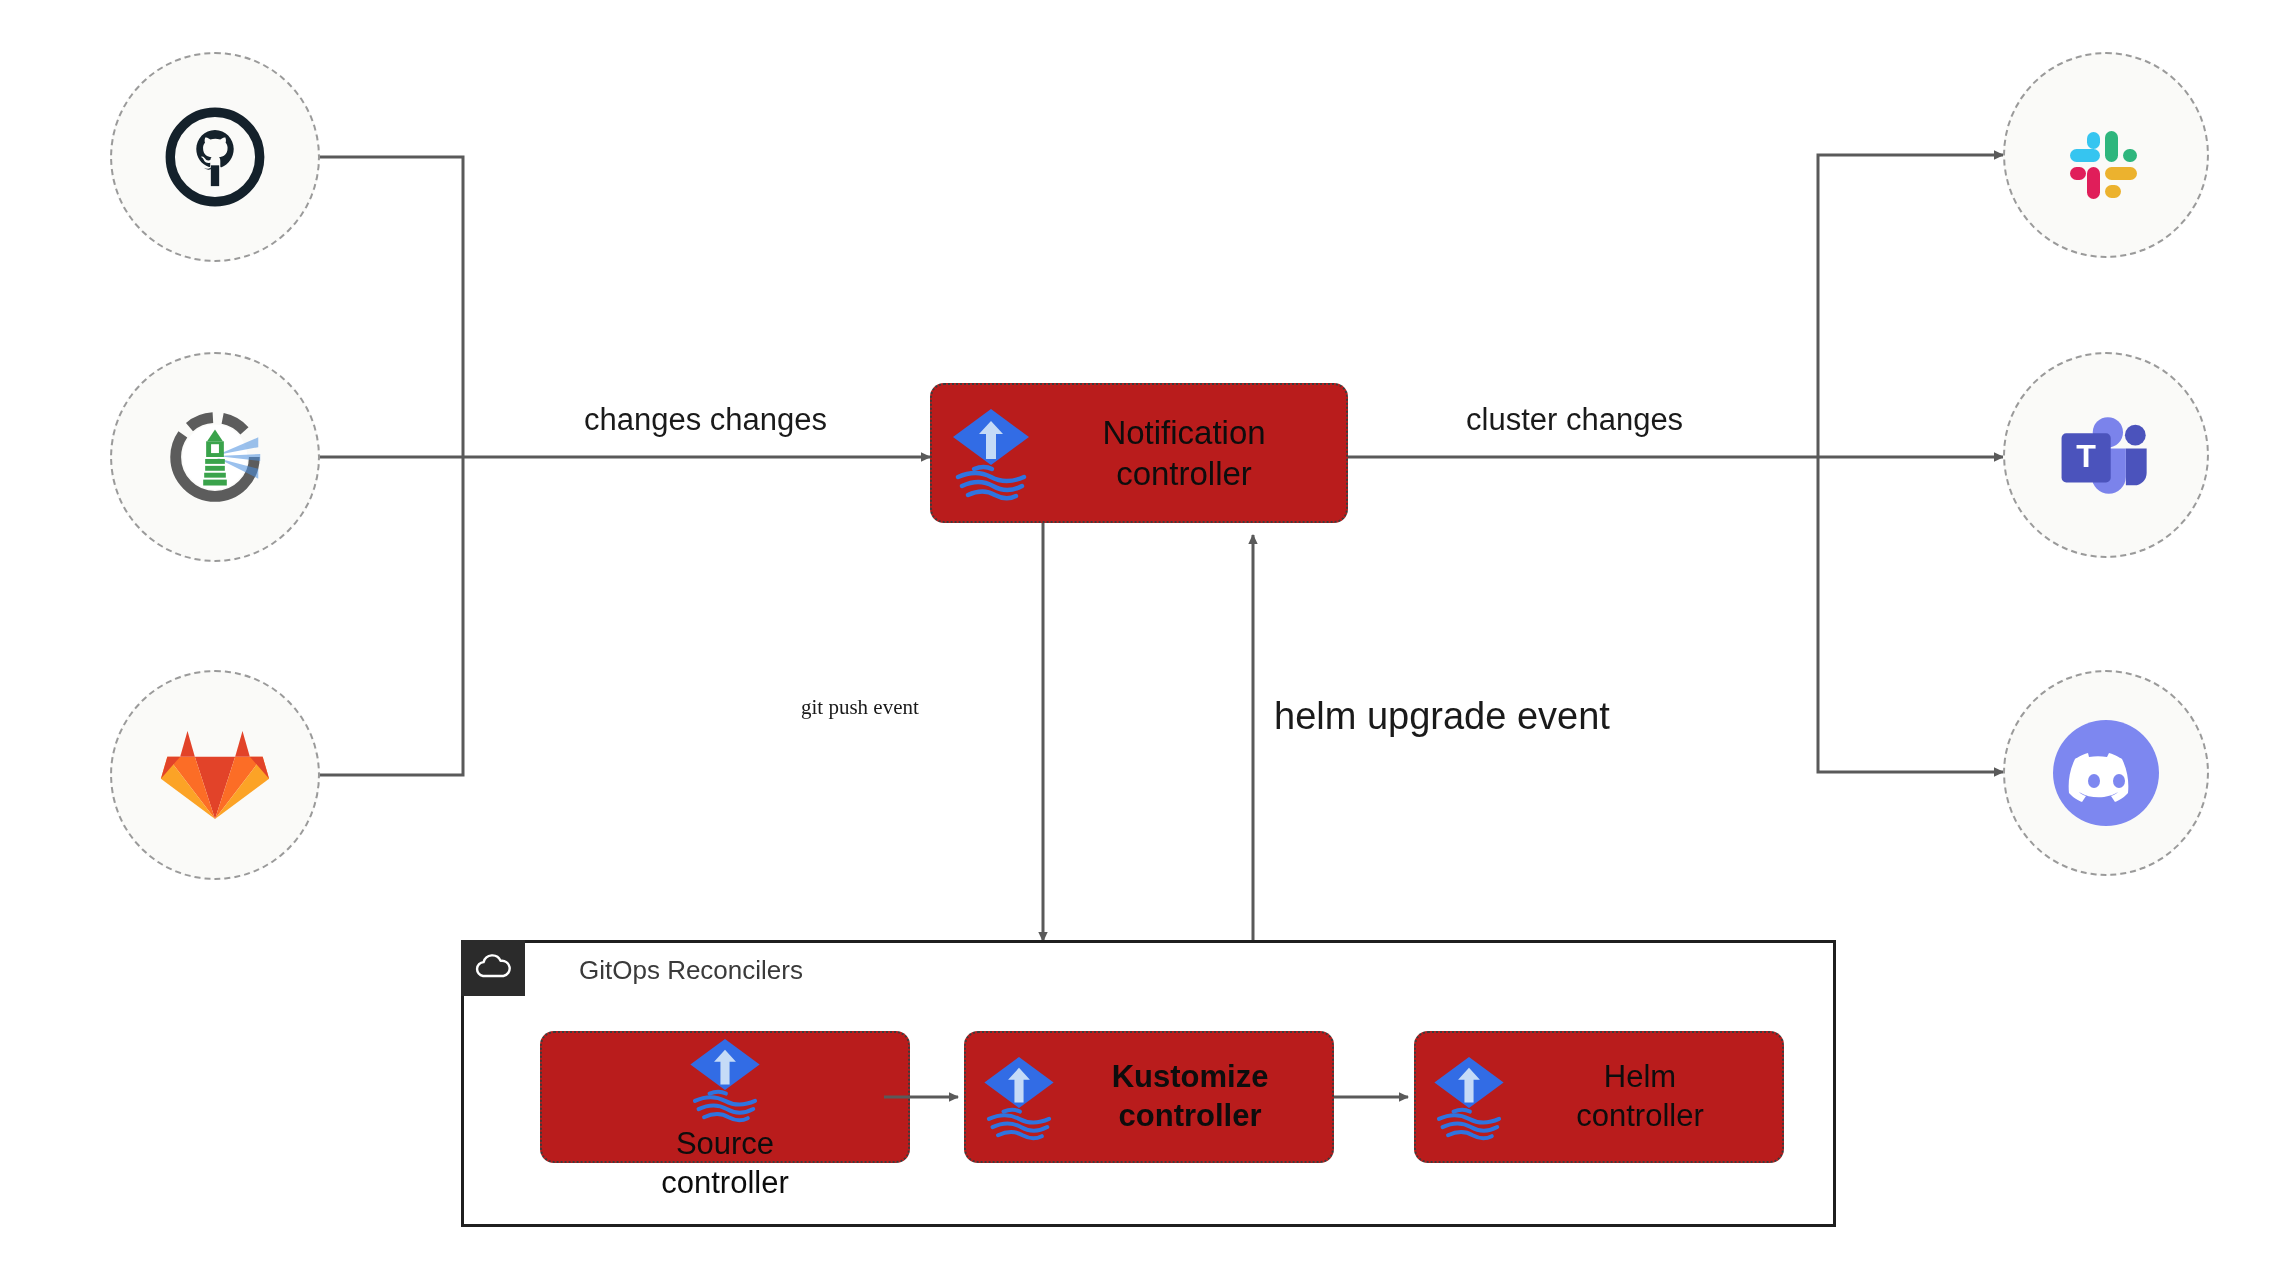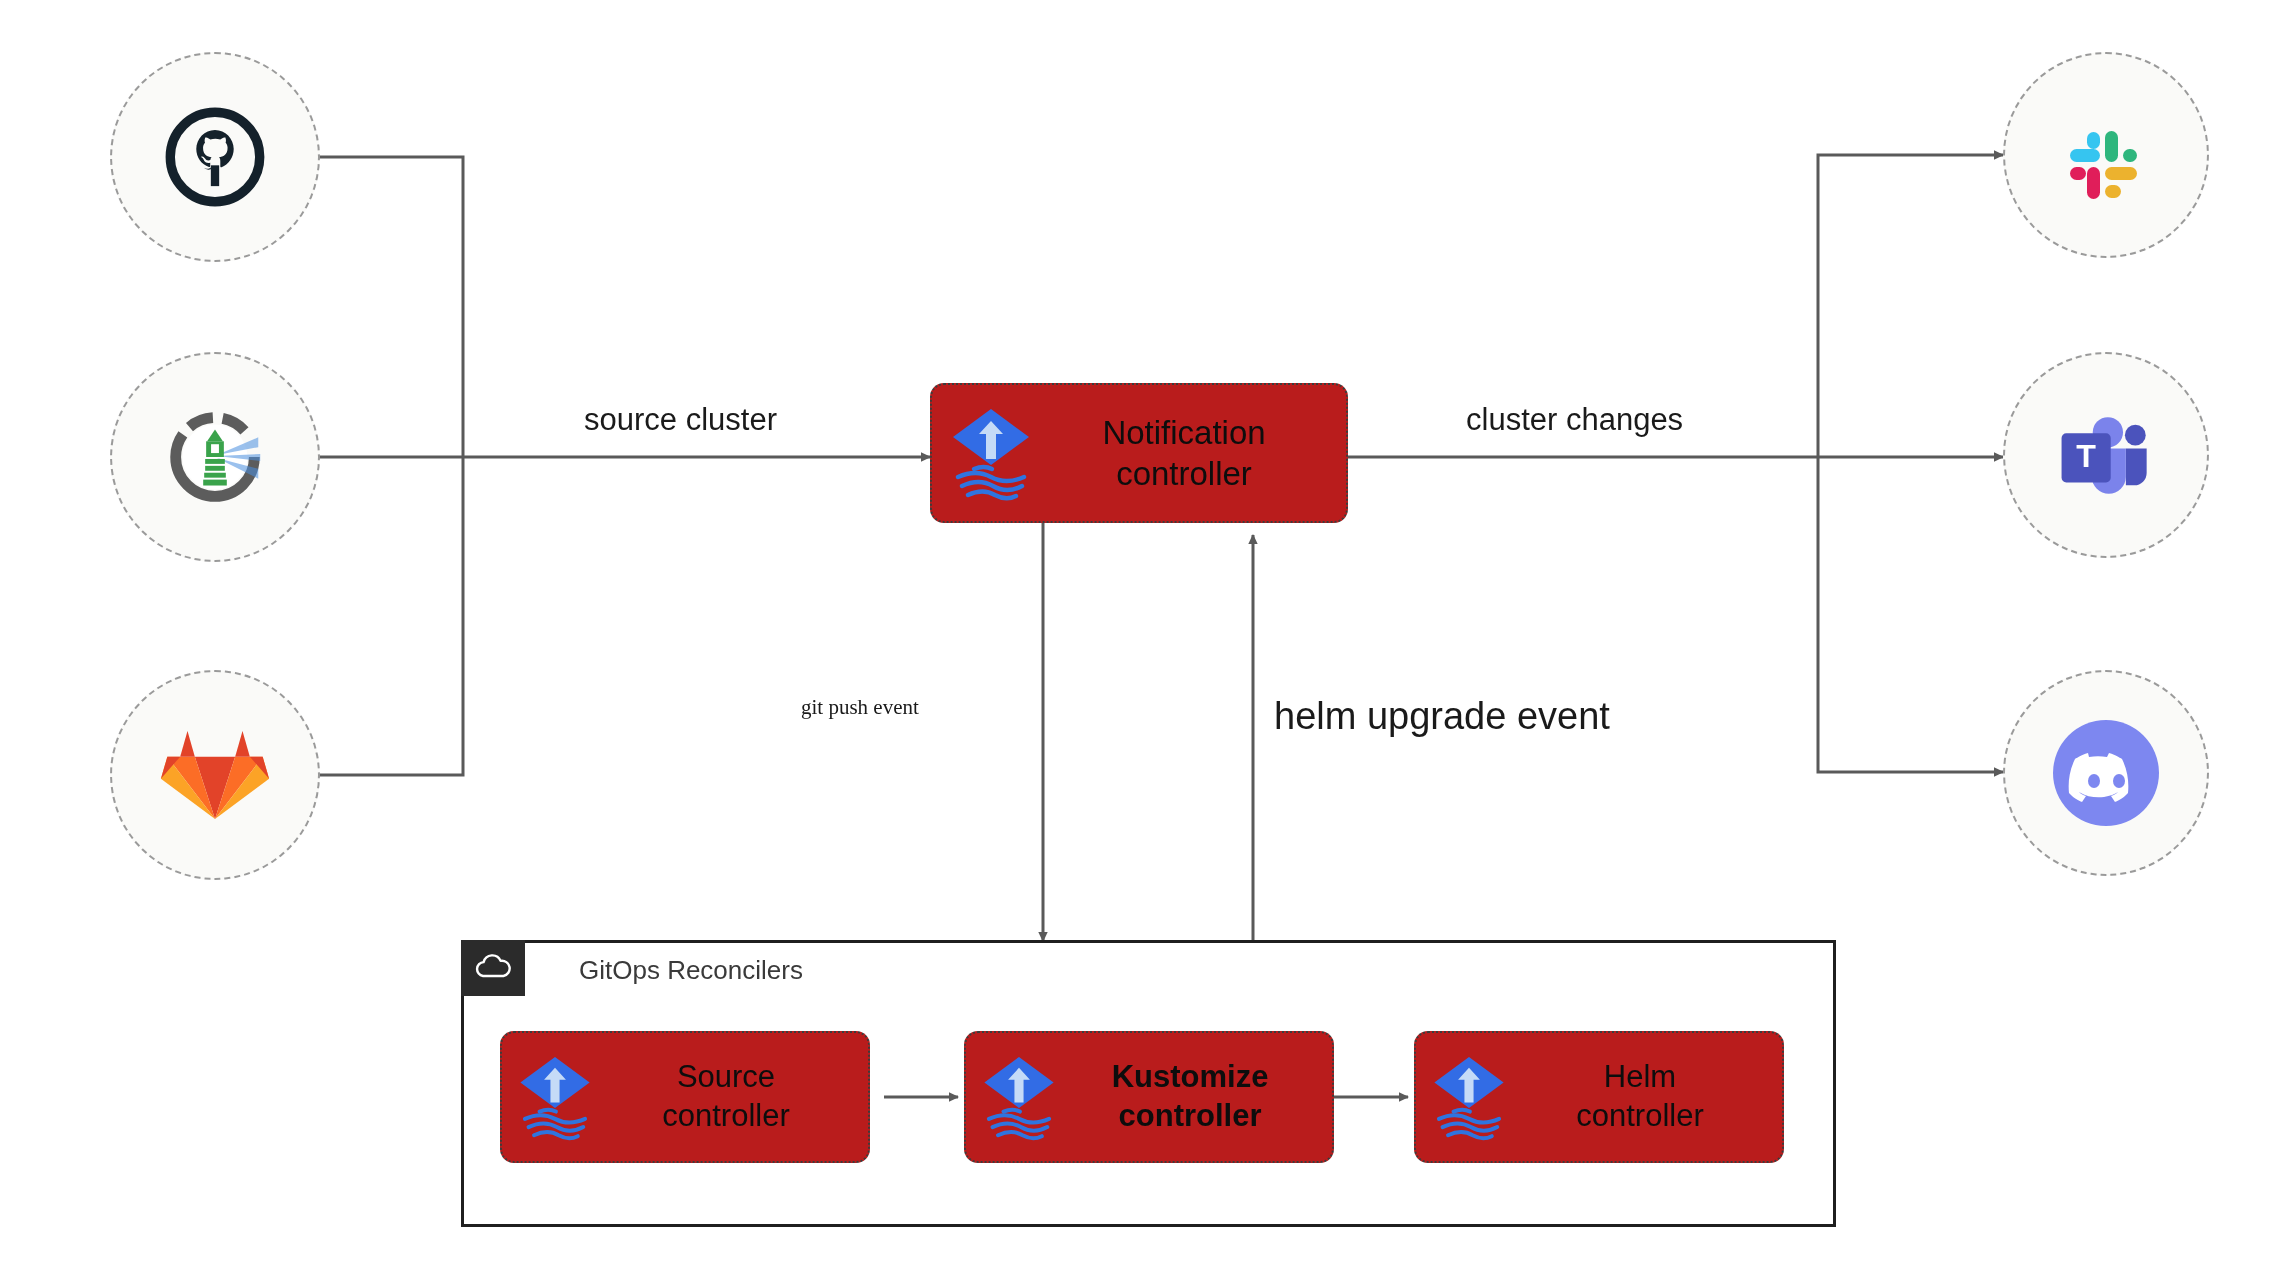--- a/index.html
+++ b/index.html
@@ -148,34 +148,34 @@
 
   <div class="node circ" style="left:2003px;top:670px;width:206px;height:206px;">
     <svg width="128" height="128" viewBox="0 0 128 128">
       <circle cx="64" cy="64" r="53" fill="#7d87f0"></circle>
       <path fill="#ffffff" d="M46 44c-7 2-13 6-13 6 -6 12-7 24-6 34 5 6 13 9 13 9l4-6c-4-1-7-4-7-4 8 5 17 6 25 5 6-1 11-3 14-5 0 0-3 3-7 4l4 6s8-3 13-9c1-10 0-22-6-34 0 0-6-4-13-6l-2 4c-6-1-12-1-18 0z"></path>
       <ellipse cx="52" cy="72" rx="6" ry="7" fill="#7d87f0"></ellipse>
       <ellipse cx="77" cy="72" rx="6" ry="7" fill="#7d87f0"></ellipse>
     </svg>
   </div>
 
-  <div class="edge-label" style="left:578px;top:402px;font-size:31px;">source cluster</div>
+  <div class="edge-label" style="left:578px;top:402px;font-size:31px;">changes changes</div>
   <div class="edge-label" style="left:1460px;top:402px;font-size:31px;">cluster changes</div>
   <div class="edge-label" style="left:795px;top:695px;font-size:21px;font-family:Liberation Serif, serif;">git push event</div>
   <div class="edge-label" style="left:1268px;top:695px;font-size:38px;">helm upgrade event</div>
 
   <div class="container-box" style="left:461px;top:940px;width:1375px;height:287px;"></div>
   <div class="container-tab" style="left:461px;top:940px;width:64px;height:56px;">
     <svg width="42" height="28" viewBox="0 0 42 28">
       <path d="M11 22 a7 7 0 0 1 0.6 -13.9 a9 9 0 0 1 17 -1.2 a6.6 6.6 0 0 1 2.8 15.1 z" fill="none" stroke="#ffffff" stroke-width="2.4" stroke-linejoin="round"></path>
     </svg>
   </div>
   <div class="container-title" style="left:535px;top:955px;font-size:26px;margin-left:44px;">GitOps Reconcilers</div>
 
-  <div class="node ctrl" style="left:500px;top:1031px;width:370px;height:132px;padding:0 12px;">
+  <div class="node ctrl" style="left:540px;top:1031px;width:370px;height:132px;padding:0 12px;flex-direction:column;">
     <span class="ico">
       <svg width="82" height="92" viewBox="0 0 90 100">
         <path fill="#326ce5" d="M45 6 L83 34 L45 62 L7 34 z"></path>
         <path fill="#c5dbf7" d="M45 18 L57 31 L50 31 L50 56 L40 56 L40 31 L33 31 z"></path>
         <g stroke="#2f74df" stroke-width="4.4" fill="none" stroke-linecap="round">
           <path d="M12 74 Q30 66 45 74 Q60 82 78 74"></path>
           <path d="M16 83 Q33 75 47 83 Q61 91 76 83"></path>
           <path d="M22 92 Q37 85 49 92 Q60 98 70 93"></path>
           <path d="M28 66 Q38 62 46 66"></path>
         </g>

